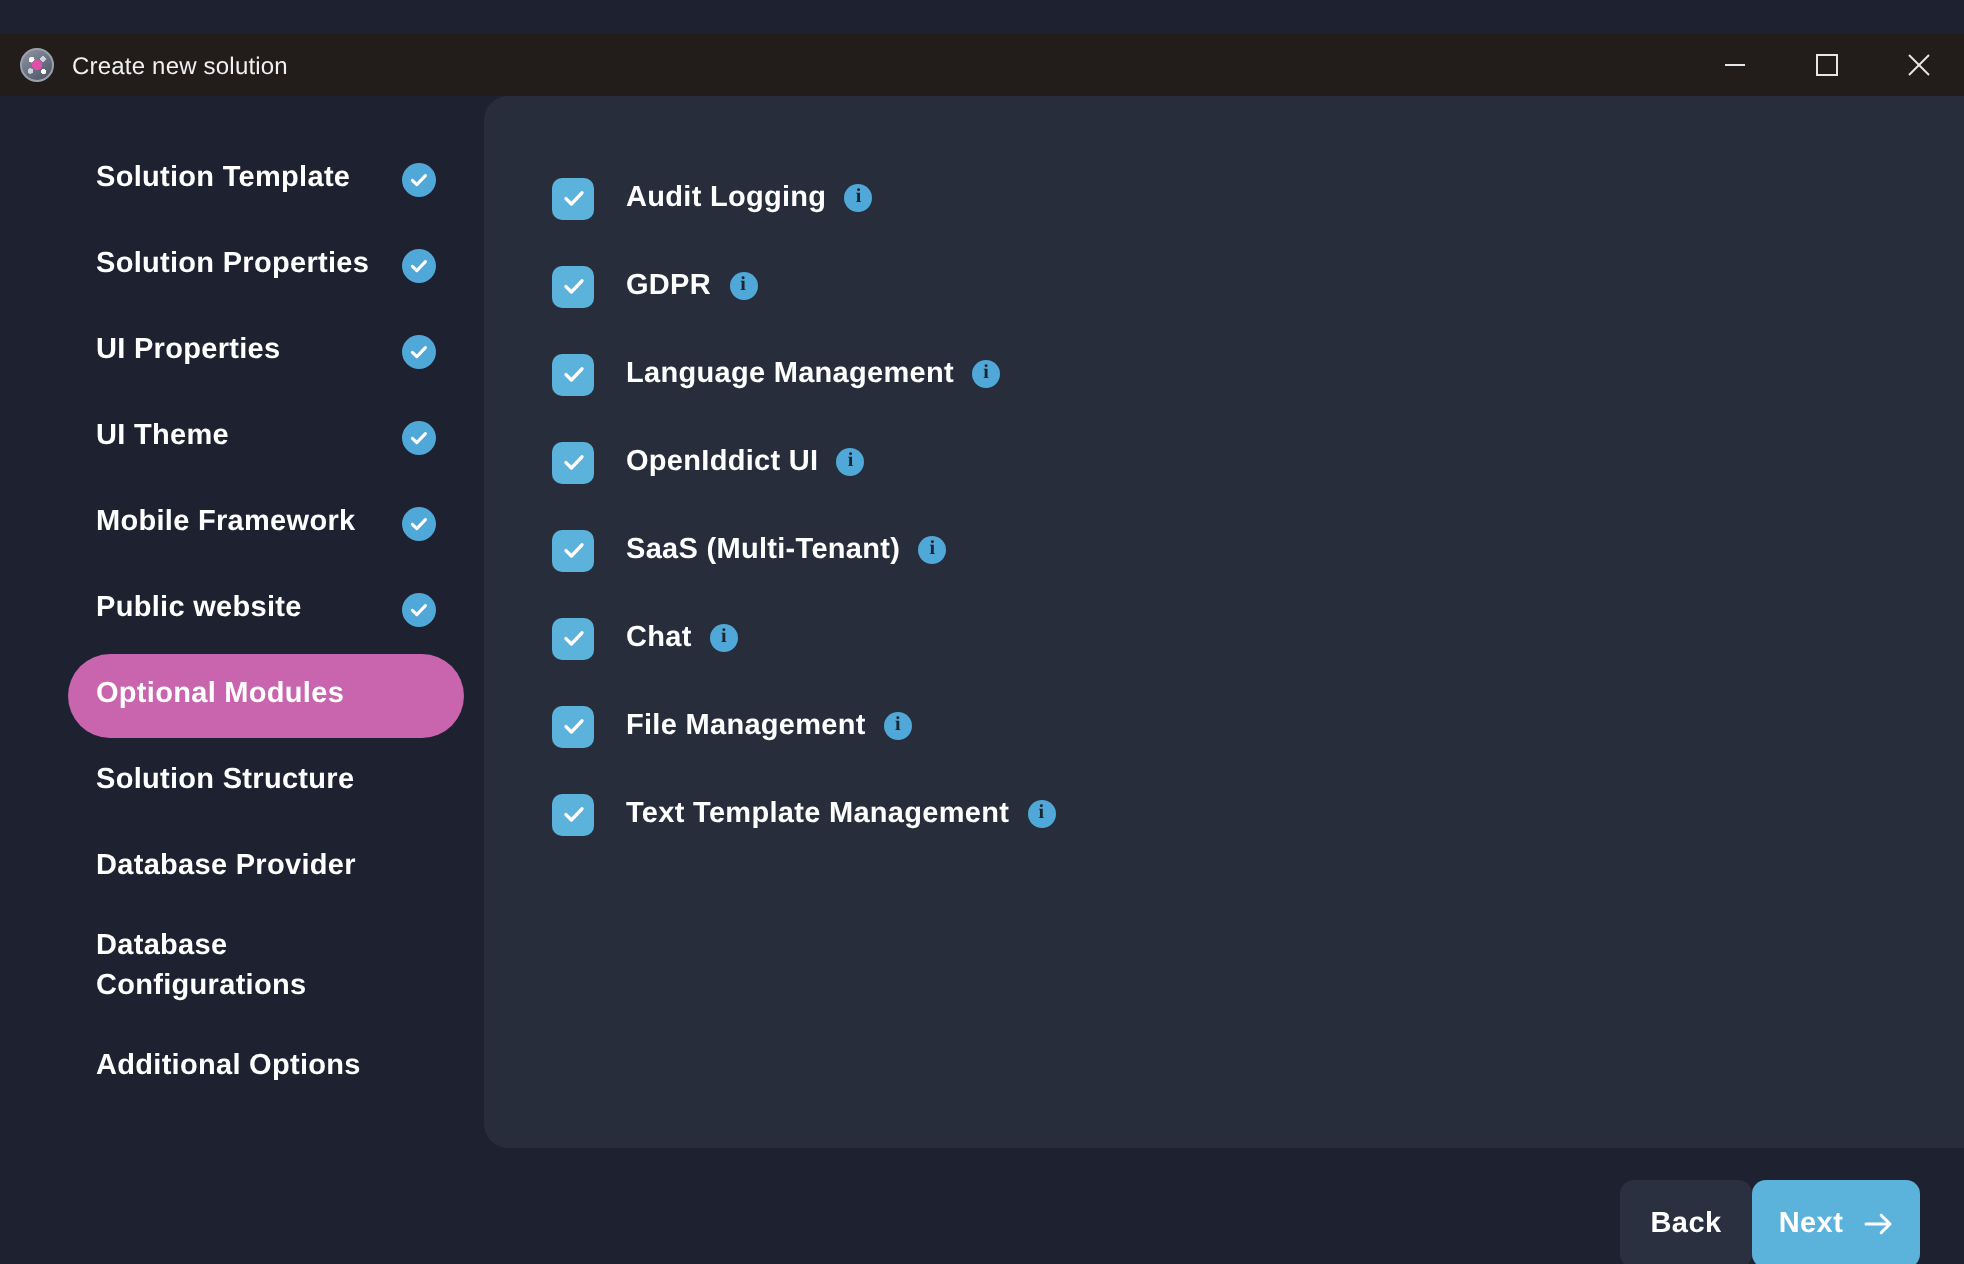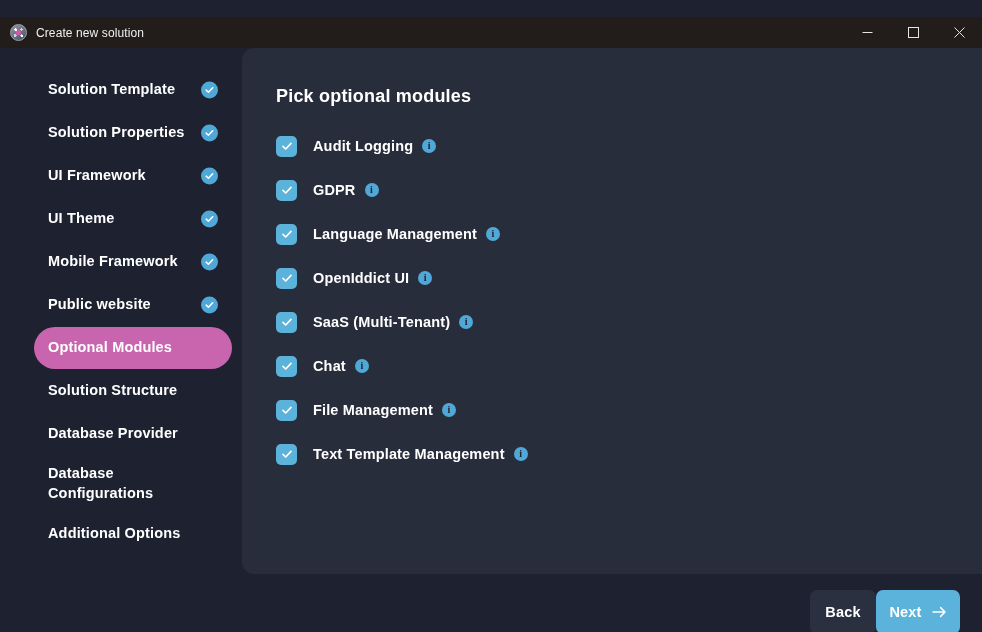--- a/index.html
+++ b/index.html
@@ -302,21 +302,21 @@
       <div class="nav-item">
         <span class="nav-label">Solution Properties</span>
         <span class="nav-check">
           <svg width="11" height="11" viewBox="0 0 12 12">
               <path d="M2.4 6.2 L4.8 8.5 L9.5 3.6" fill="none" stroke="#ffffff" stroke-width="1.7" stroke-linecap="round" stroke-linejoin="round"></path>
             </svg>
         </span>
       </div>
 
       <div class="nav-item">
-        <span class="nav-label">UI Framework</span>
+        <span class="nav-label">UI Properties</span>
         <span class="nav-check">
           <svg width="11" height="11" viewBox="0 0 12 12">
               <path d="M2.4 6.2 L4.8 8.5 L9.5 3.6" fill="none" stroke="#ffffff" stroke-width="1.7" stroke-linecap="round" stroke-linejoin="round"></path>
             </svg>
         </span>
       </div>
 
       <div class="nav-item">
         <span class="nav-label">UI Theme</span>
         <span class="nav-check">
@@ -360,21 +360,20 @@
         <span class="nav-label">Database Configurations</span>
       </div>
 
       <div class="nav-item">
         <span class="nav-label">Additional Options</span>
       </div>
 
     </div>
 
     <div class="panel">
-      <div class="panel-title">Pick optional modules</div>
 
       <div class="module-list">
 
         <div class="module-row">
           <span class="cb">
             <svg width="14" height="14" viewBox="0 0 14 14">
                 <path d="M3 7.3 L5.7 10 L11 4.4" fill="none" stroke="#ffffff" stroke-width="1.7" stroke-linecap="round" stroke-linejoin="round"></path>
               </svg>
           </span>
           <span class="module-label">Audit Logging</span>

